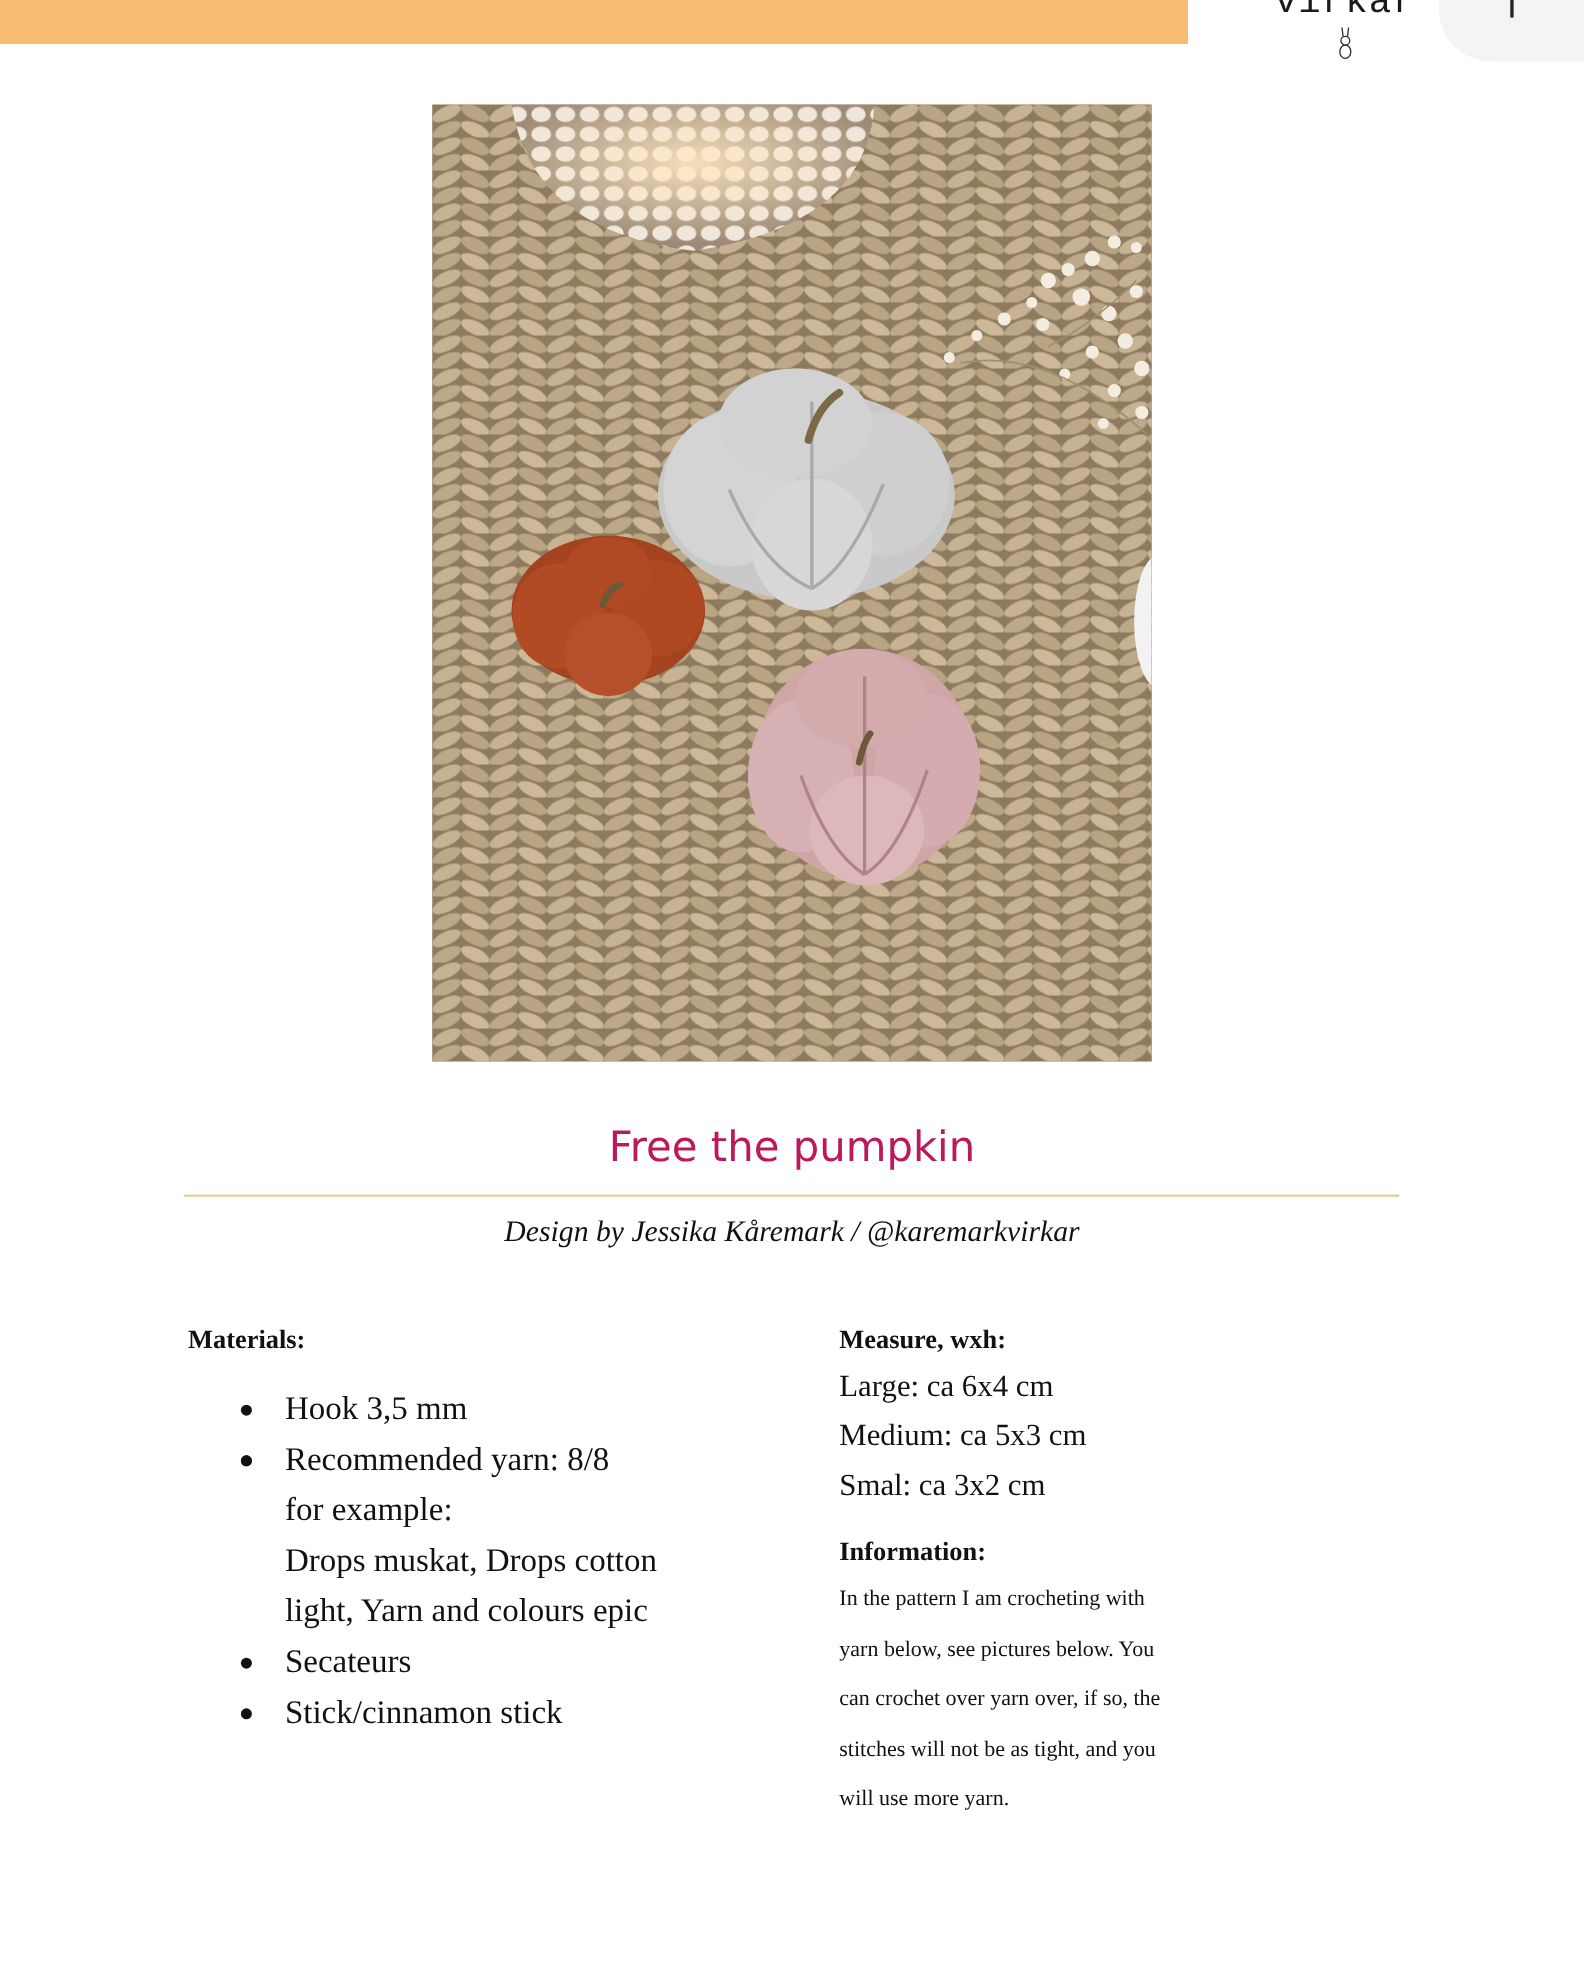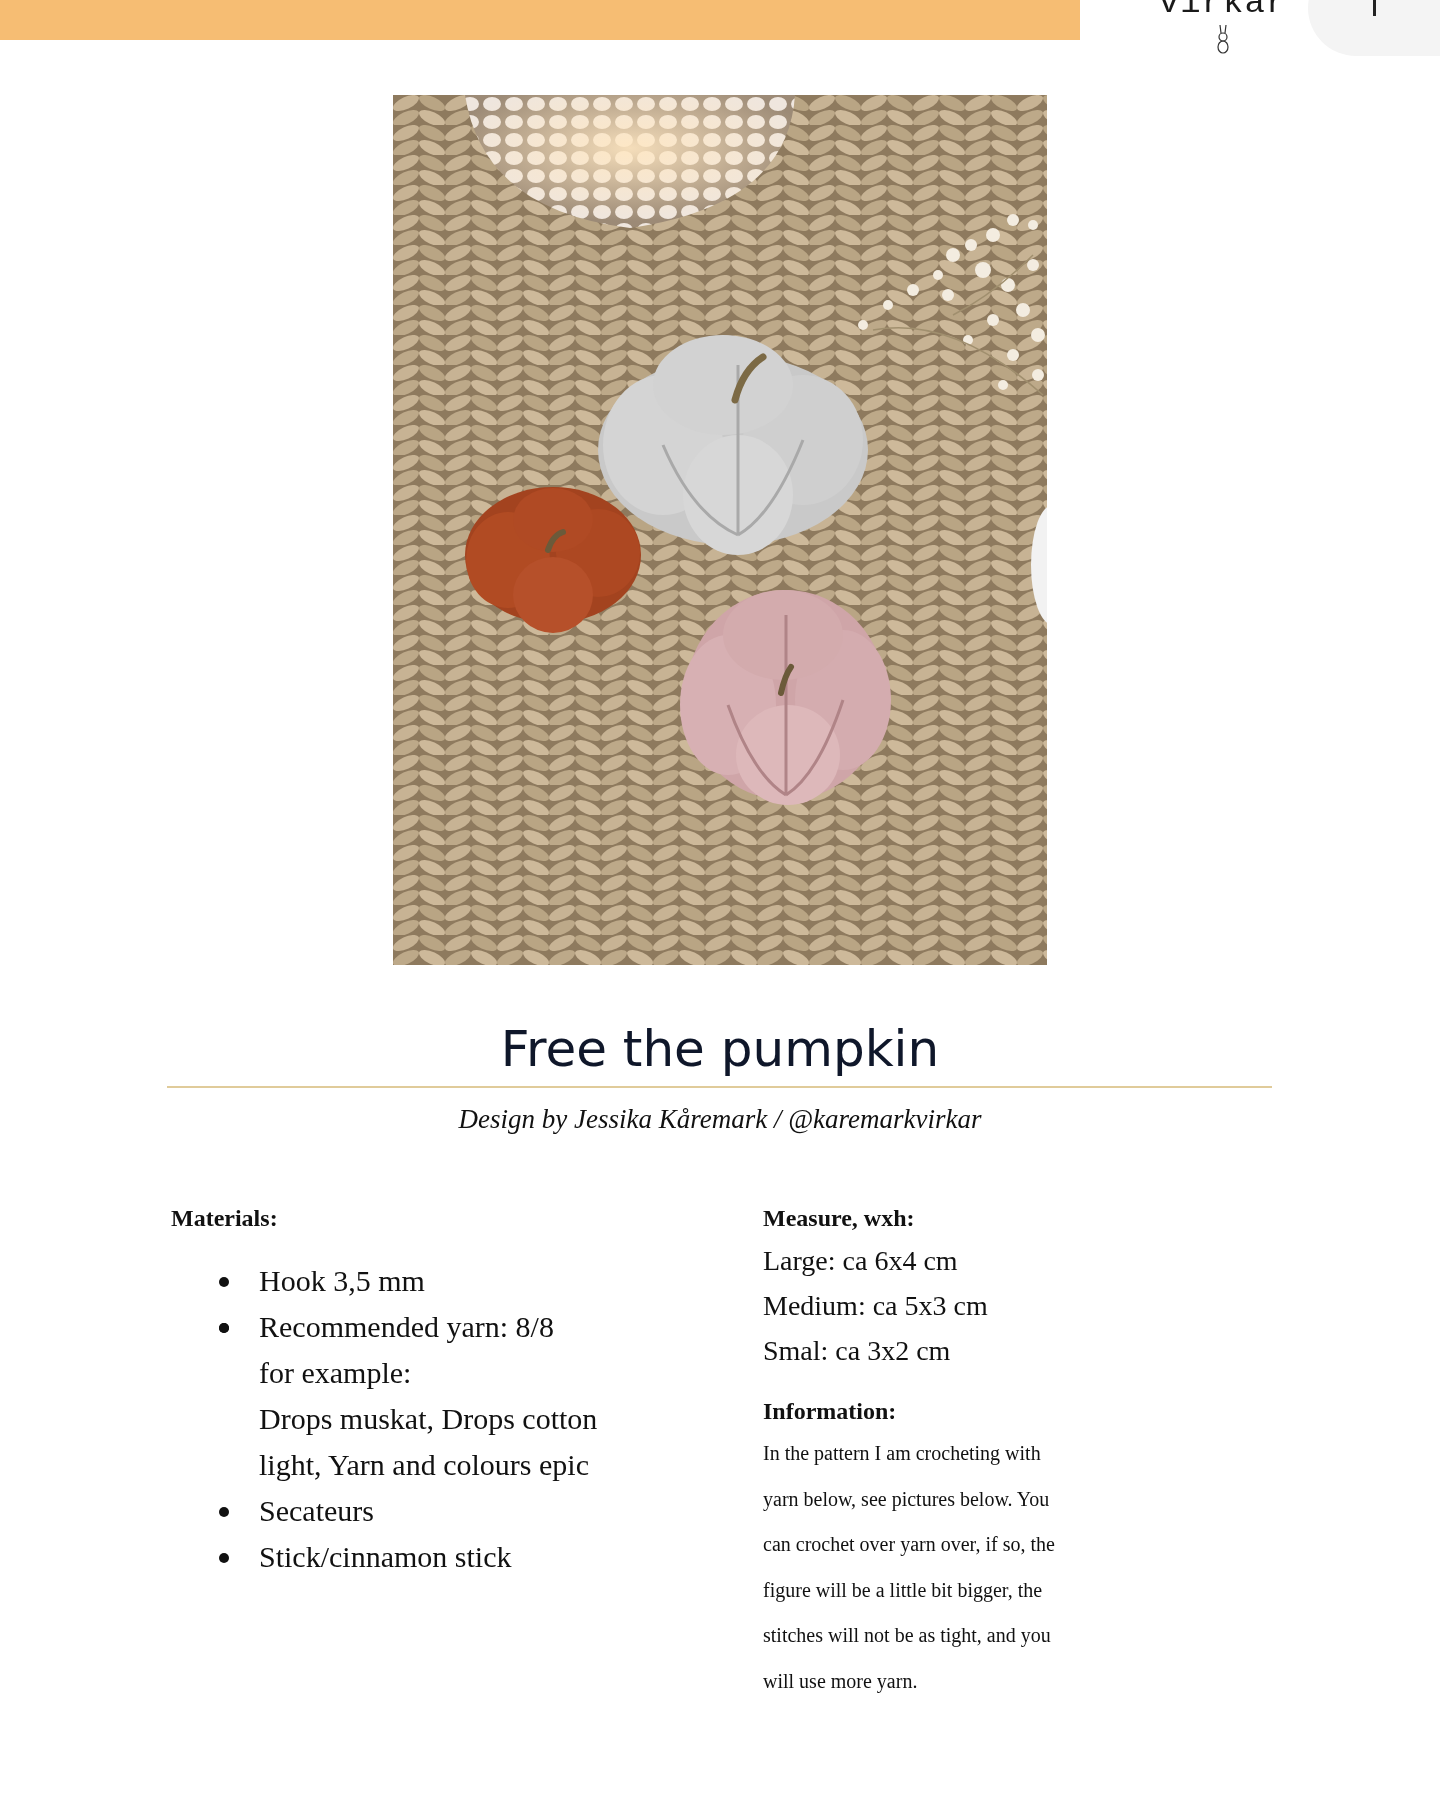--- a/index.html
+++ b/index.html
@@ -5,21 +5,21 @@
   html, body { margin:0; padding:0; }
   body { width:1440px; height:1800px; background:#ffffff; position:relative; overflow:hidden; font-family:"Liberation Serif", serif; color:#111; }
   .topbar { position:absolute; left:0; top:0; width:1080px; height:40px; background:#f6bd73; }
   .logo { position:absolute; left:1148px; top:-14px; width:150px; text-align:center; }
   .logo-text { font-family:"Liberation Mono", monospace; font-size:34px; color:#1a1a1a; letter-spacing:1px; line-height:34px; }
   .bunny { display:block; margin:4px auto 0; }
   .corner { position:absolute; left:1308px; top:-40px; width:200px; height:96px; background:#f4f4f4; border-radius:48px; }
   .page-mark { position:absolute; left:1373px; top:0; width:3px; height:16px; background:#222; }
   .photo { position:absolute; left:393px; top:95px; width:654px; height:870px; overflow:hidden; background:#9a8468; }
   .photo svg { display:block; }
-  .title { position:absolute; left:0; width:1440px; top:1020px; text-align:center; font-family:"DejaVu Sans", sans-serif; font-size:50px; color:#0f172a; }
+  .title { position:absolute; left:0; width:1440px; top:1020px; text-align:center; font-family:"DejaVu Sans", sans-serif; font-size:38px; color:#be185d; }
   .divider { position:absolute; left:167px; top:1086px; width:1105px; height:2px; background:#e0cb9a; }
   .credit { position:absolute; left:0; width:1440px; top:1104px; text-align:center; font-style:italic; font-size:27px; }
   .col-left { position:absolute; left:171px; top:1198px; width:520px; }
   .col-right { position:absolute; left:763px; top:1198px; width:520px; }
   .heading { font-weight:bold; font-size:24px; line-height:40px; margin:0; }
   ul.materials { list-style:none; margin:20px 0 0 0; padding:0; }
   ul.materials li { position:relative; padding-left:88px; font-size:30px; line-height:46px; }
   ul.materials li .bullet { position:absolute; left:48px; top:19px; width:10px; height:10px; border-radius:50%; background:#111; }
   .sub { display:block; }
   .measure-line { font-size:28px; line-height:45px; }
@@ -158,16 +158,15 @@
 
 <div class="col-right">
   <p class="heading">Measure, wxh:</p>
   <div class="measure-line">Large: ca 6x4 cm</div>
   <div class="measure-line">Medium: ca 5x3 cm</div>
   <div class="measure-line">Smal: ca 3x2 cm</div>
   <p class="heading info-heading">Information:</p>
   <div class="info-text">In the pattern I am crocheting with</div>
   <div class="info-text">yarn below, see pictures below. You</div>
   <div class="info-text">can crochet over yarn over, if so, the</div>
-  <div class="info-text">figure will be a little bit bigger, the</div>
   <div class="info-text">stitches will not be as tight, and you</div>
   <div class="info-text">will use more yarn.</div>
 </div>
 
 </body></html>

